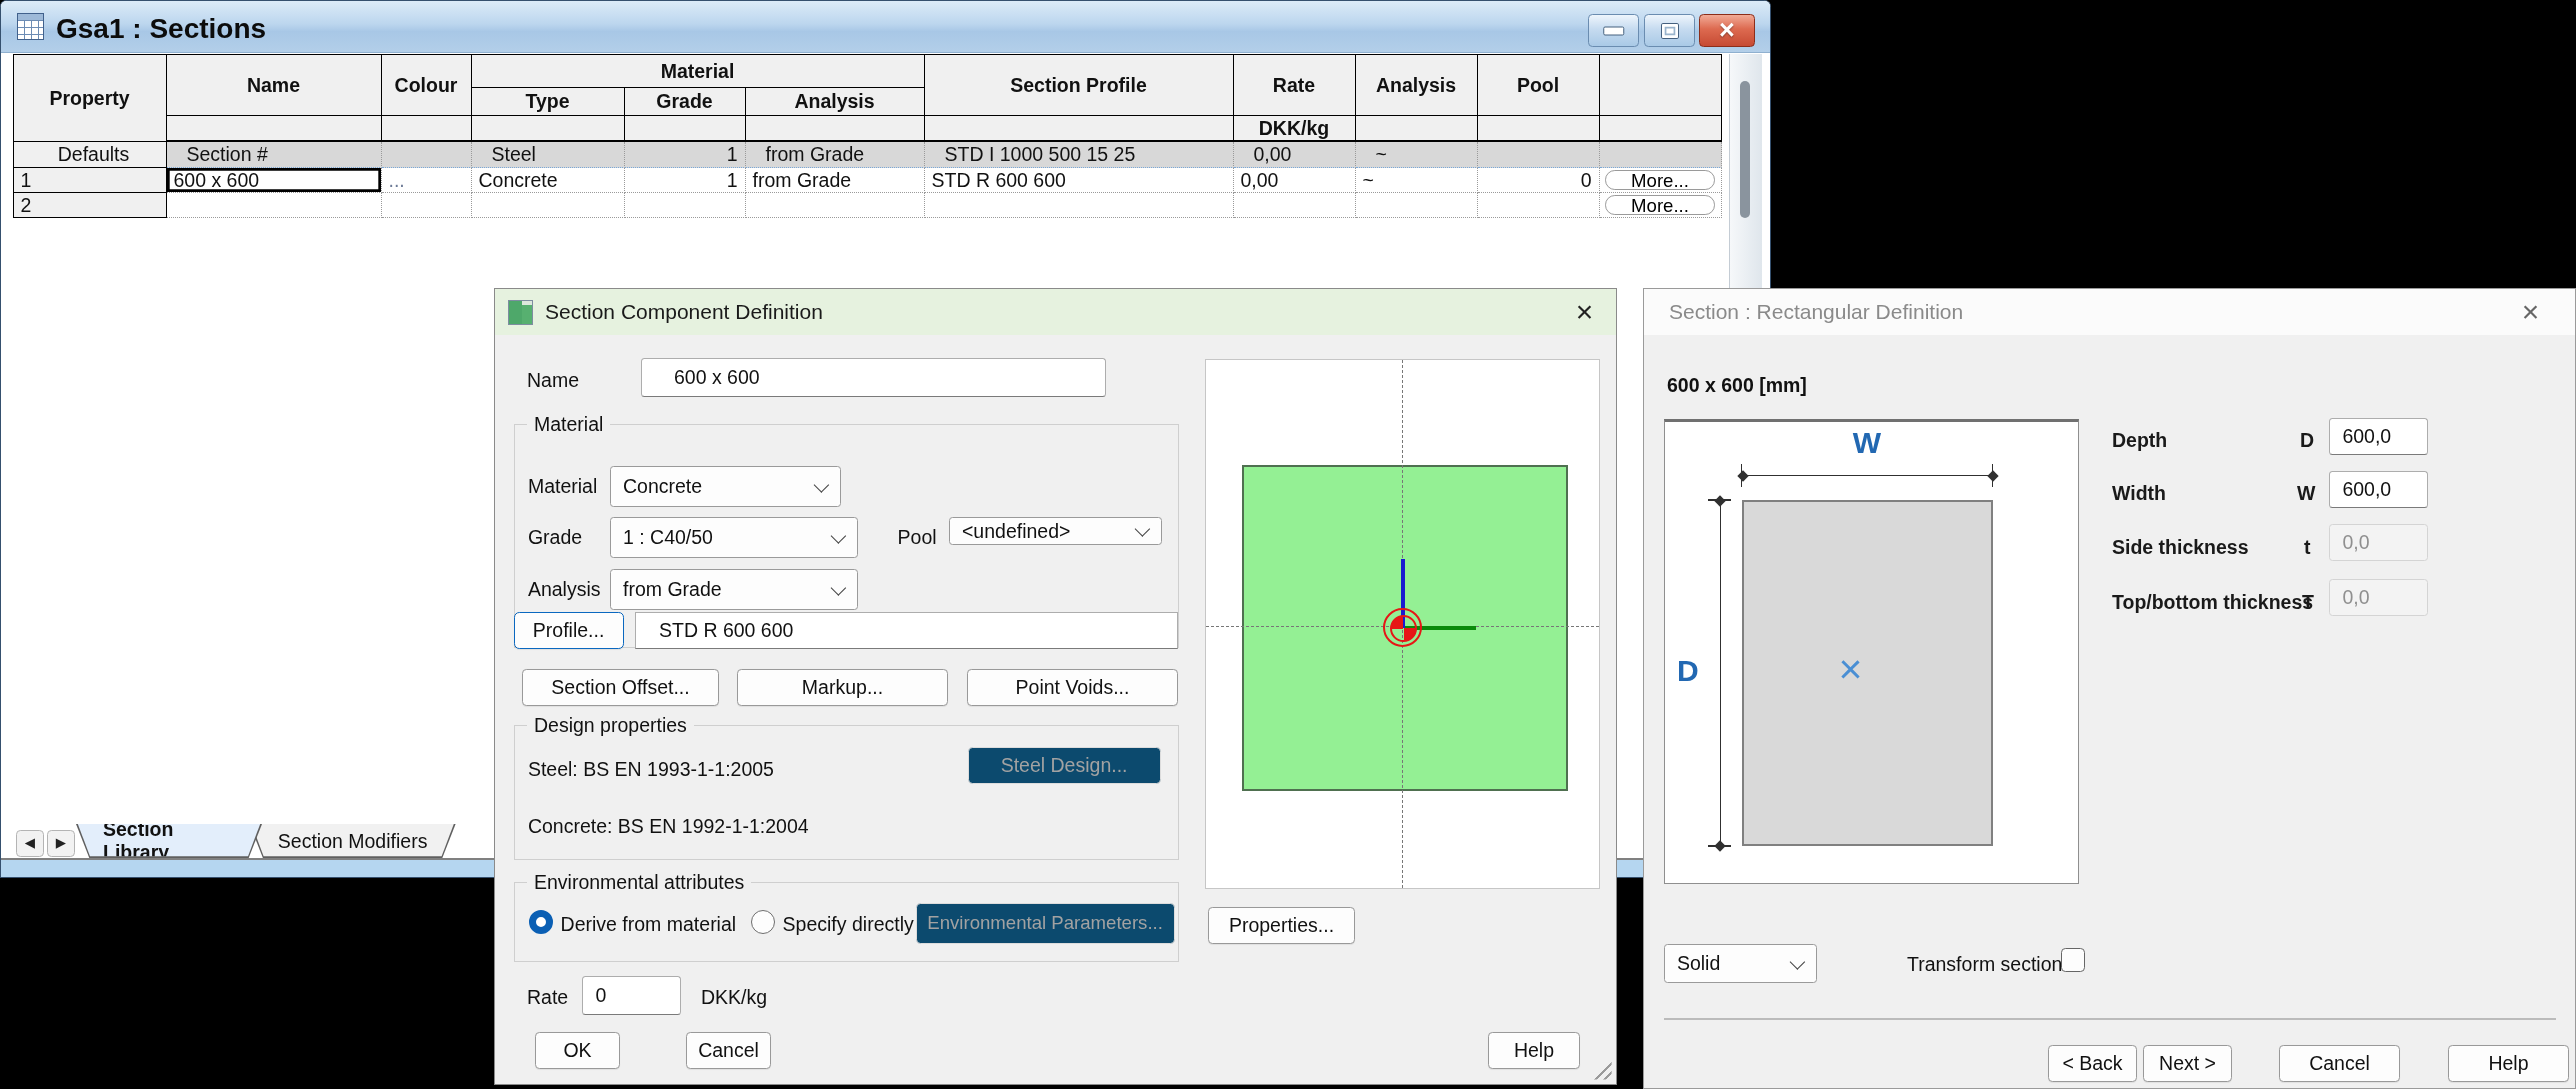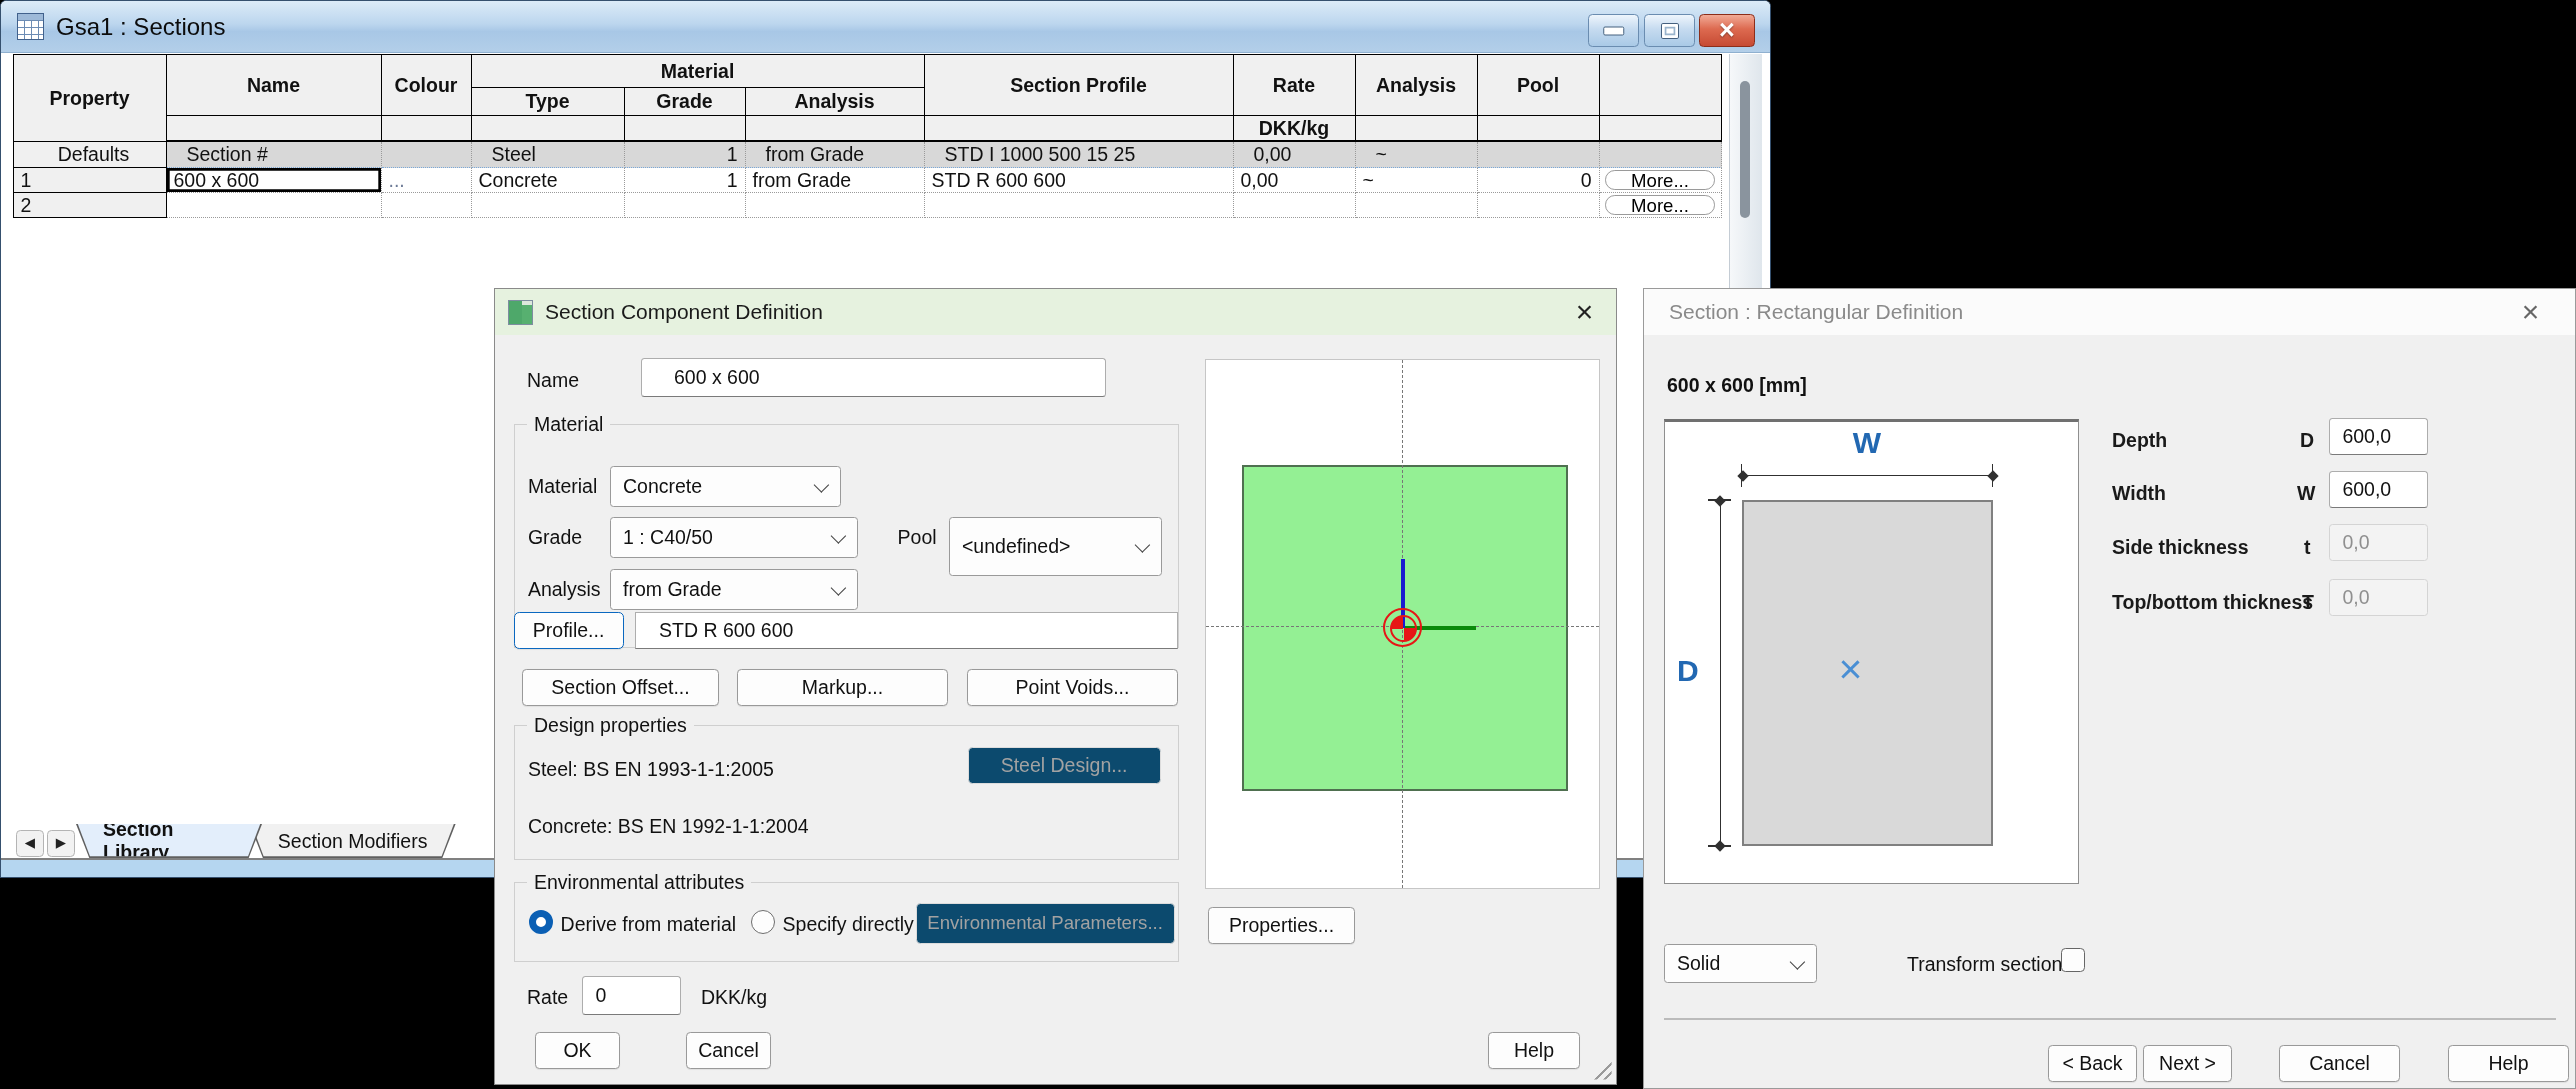--- a/index.html
+++ b/index.html
@@ -10,21 +10,21 @@
   .main-window{position:absolute;left:0;top:0;width:1771px;height:878px;background:#fff;
                border:0.9px solid #35506e;border-radius:6.2px 6.2px 0 0;box-sizing:border-box;overflow:hidden;}
   .titlebar{position:absolute;left:0;top:0;right:0;height:51px;
             background:linear-gradient(#dcebf8,#bcd6ee 45%,#a8c7e6 60%,#b3cfe9);
             border-bottom:0.9px solid #8fb0cf;}
   .titlebar-icon{position:absolute;left:16px;top:12.4px;width:27px;height:27px;background:#fff;
                  border:1.8px solid #41618c;box-sizing:border-box;
                  background-image:linear-gradient(#9db9d8 6.2px,transparent 6.2px),
                  repeating-linear-gradient(90deg,transparent 0 6.2px,#6c8cb4 6.2px 7px),
                  repeating-linear-gradient(transparent 0 6.2px,#6c8cb4 6.2px 7px);}
-  .titlebar-text{position:absolute;left:55px;top:11.5px;font-size:24px;font-weight:normal;color:#0c0c0c;}
+  .titlebar-text{position:absolute;left:55px;top:11.5px;font-size:28px;font-weight:bold;color:#0c0c0c;}
   .winbtn{position:absolute;top:13.3px;height:33px;border-radius:4.4px;box-sizing:border-box;}
   .winbtn.min{right:131px;width:51px;background:linear-gradient(#eef5fc,#c6dbf0 45%,#a9c9e6);border:0.9px solid #6a8cb0;}
   .winbtn.max{right:75px;width:51px;background:linear-gradient(#eef5fc,#c6dbf0 45%,#a9c9e6);border:0.9px solid #6a8cb0;}
   .winbtn.close{right:15px;width:56px;background:linear-gradient(#f2ab97,#dd6a50 45%,#c64a33);border:0.9px solid #8c2d1a;}
   .glyph-min{position:absolute;left:50%;top:50%;transform:translate(-50%,-50%);width:19.5px;height:7px;
              background:#fff;border:1.8px solid #44607e;border-radius:1.8px;}
   .glyph-max{position:absolute;left:50%;top:50%;transform:translate(-50%,-50%);width:16px;height:14px;
              background:#fff;border:1.8px solid #44607e;border-radius:1.8px;box-shadow:inset 0 0 0 2.7px #fff,inset 0 0 0 4.4px #9ab4cc;}
   .glyph-close{position:absolute;left:0;right:0;top:-1.8px;text-align:center;font-size:27px;font-weight:bold;color:#fff;
                text-shadow:0 0.9px 1.8px rgba(0,0,0,.4);line-height:33px;}
@@ -254,21 +254,21 @@
       <div class="combo" style="position:absolute;left:95px;top:41px;width:231px;height:41px;">
         <span>Concrete</span>
         <i class="chev"></i>
       </div>
       <div class="lbl" style="left:13.3px;top:101px;">Grade</div>
       <div class="combo" style="position:absolute;left:95px;top:92px;width:248px;height:41px;">
         <span>1 : C40/50</span>
         <i class="chev"></i>
       </div>
       <div class="lbl" style="left:383px;top:101px;">Pool</div>
-      <div class="combo" style="position:absolute;left:434px;top:92px;width:213px;height:59px;">
+      <div class="combo" style="position:absolute;left:434px;top:92px;width:213px;height:28px;">
         <span>&lt;undefined&gt;</span>
         <i class="chev"></i>
       </div>
       <div class="lbl" style="left:13.3px;top:153px;">Analysis</div>
       <div class="combo" style="position:absolute;left:95px;top:144px;width:248px;height:41px;">
         <span>from Grade</span>
         <i class="chev"></i>
       </div>
     </div>
 

